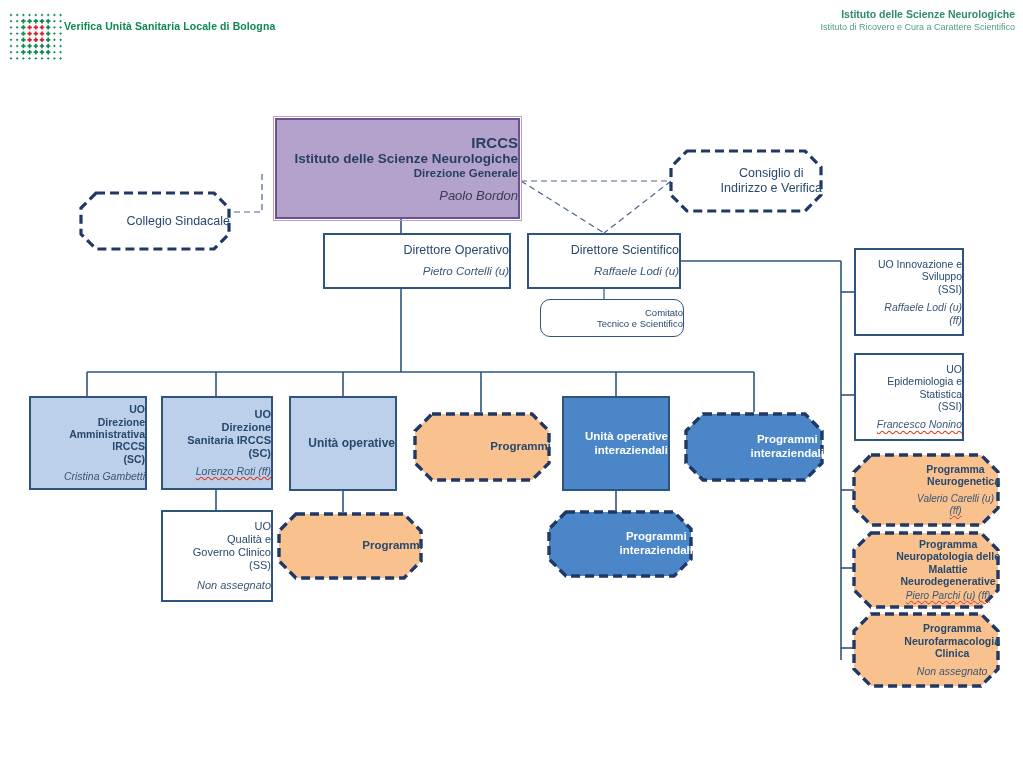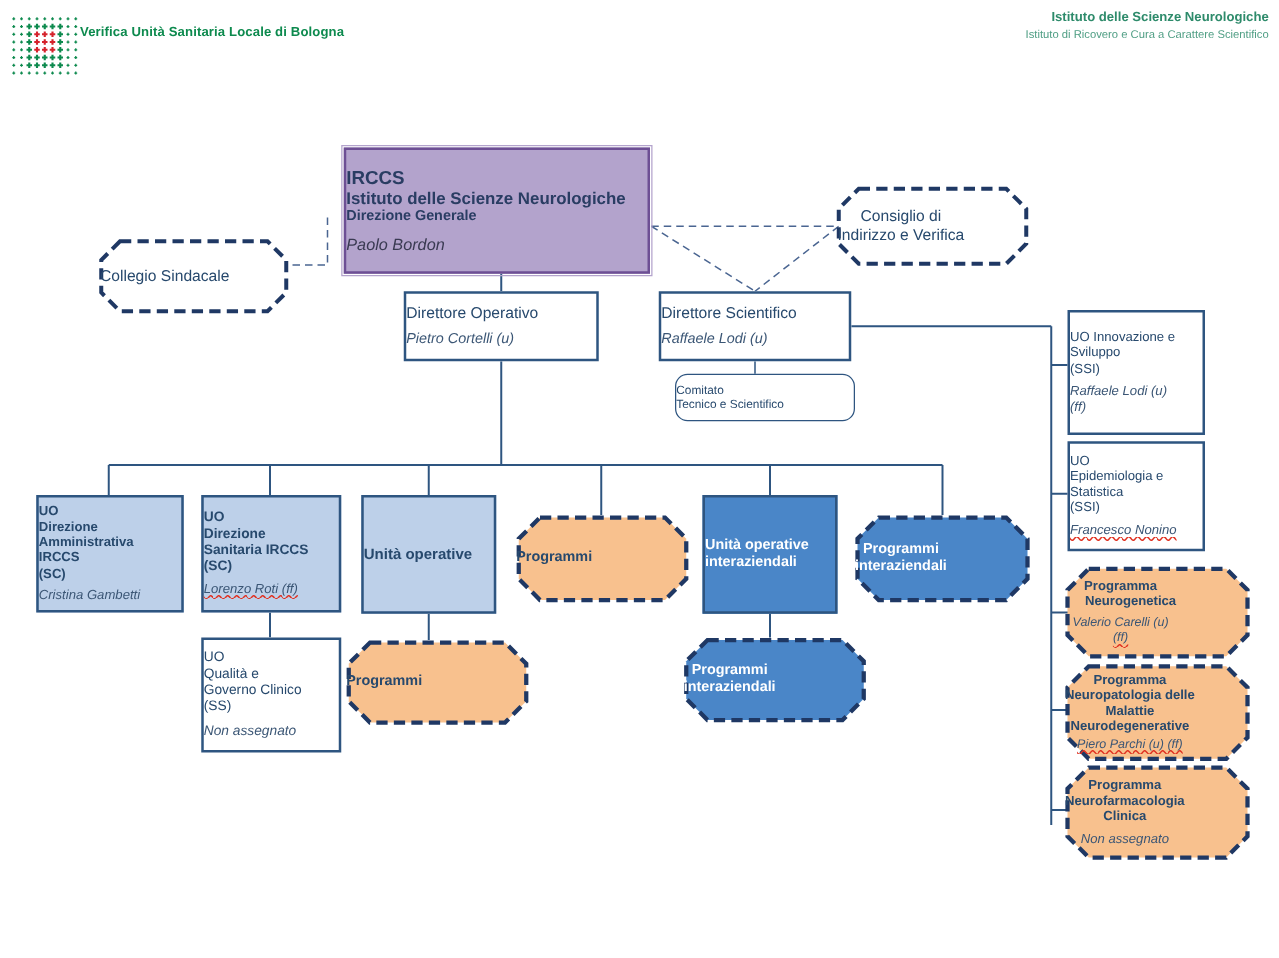--- a/index.html
+++ b/index.html
@@ -62,21 +62,21 @@
   .hdr-r2 {
     font-size: 9px;
     color: #4f9e84;
   }
   
   .node {
     position: absolute;
     box-sizing: border-box;
     display: flex;
     flex-direction: column;
-    align-items: flex-start;
+    align-items: flex-end;
     justify-content: center;
     text-align: center;
     z-index: 5;
   }
   .node .ttl {
     font-weight: bold;
     color: #27496d;
     line-height: 1.18;
   }
   .node .ttl.reg { font-weight: normal; }
@@ -293,21 +293,21 @@
     </div>
   </div>
 
   <div class="node oct white" style="left:80px; top:192px; width:150px; height:58px;">
     <svg class="oct-svg" width="150" height="58" viewBox="0 0 150 58" xmlns="http://www.w3.org/2000/svg">
       <polygon points="16,1 134,1 149,16 149,42 134,57 16,57 1,42 1,16" fill="#ffffff" stroke="#1f3864" stroke-width="3.2" stroke-dasharray="9 5"></polygon>
     </svg>
     <div class="oct-label ttl reg" style="font-size:12.5px;">Collegio Sindacale</div>
   </div>
 
-  <div class="node n-plain" style="left:323px; top:233px; width:156px; height:56px;">
+  <div class="node n-plain" style="left:323px; top:233px; width:188px; height:56px;">
     <div class="ttl reg" style="font-size:12.5px;">Direttore Operativo</div>
     <div class="nm" style="font-size:11.5px;">Pietro Cortelli (u)</div>
   </div>
 
   <div class="node n-plain" style="left:527px; top:233px; width:154px; height:56px;">
     <div class="ttl reg" style="font-size:12.5px;">Direttore Scientifico</div>
     <div class="nm" style="font-size:11.5px;">Raffaele Lodi (u)</div>
   </div>
 
   <div class="node n-thin" style="left:540px; top:299px; width:144px; height:38px;">
@@ -376,21 +376,21 @@
   <div class="node oct blue" style="left:547px; top:510px; width:146px; height:68px;">
     <svg class="oct-svg" width="146" height="68" viewBox="0 0 146 68" xmlns="http://www.w3.org/2000/svg">
       <polygon points="19,2 127,2 144,19 144,49 127,66 19,66 2,49 2,19" fill="#4a86c8" stroke="#1f3864" stroke-width="3.4" stroke-dasharray="9 5"></polygon>
     </svg>
     <div class="oct-label" style="position:relative;z-index:6;">
       <div class="ttl" style="font-size:11.5px;">Programmi</div>
       <div class="ttl" style="font-size:11.5px;">interaziendali</div>
     </div>
   </div>
 
-  <div class="node n-plain" style="left:854px; top:248px; width:110px; height:100px;">
+  <div class="node n-plain" style="left:854px; top:248px; width:110px; height:88px;">
     <div class="ttl reg" style="font-size:10.5px;">UO  Innovazione e</div>
     <div class="ttl reg" style="font-size:10.5px;">Sviluppo</div>
     <div class="ttl reg" style="font-size:10.5px;">(SSI)</div>
     <div class="nm" style="font-size:10.5px;margin-top:6px;">Raffaele Lodi (u)</div>
     <div class="nm" style="font-size:10.5px;margin-top:0;">(ff)</div>
   </div>
 
   <div class="node n-plain" style="left:854px; top:353px; width:110px; height:88px;">
     <div class="ttl reg" style="font-size:10.5px;">UO</div>
     <div class="ttl reg" style="font-size:10.5px;">Epidemiologia e</div>

